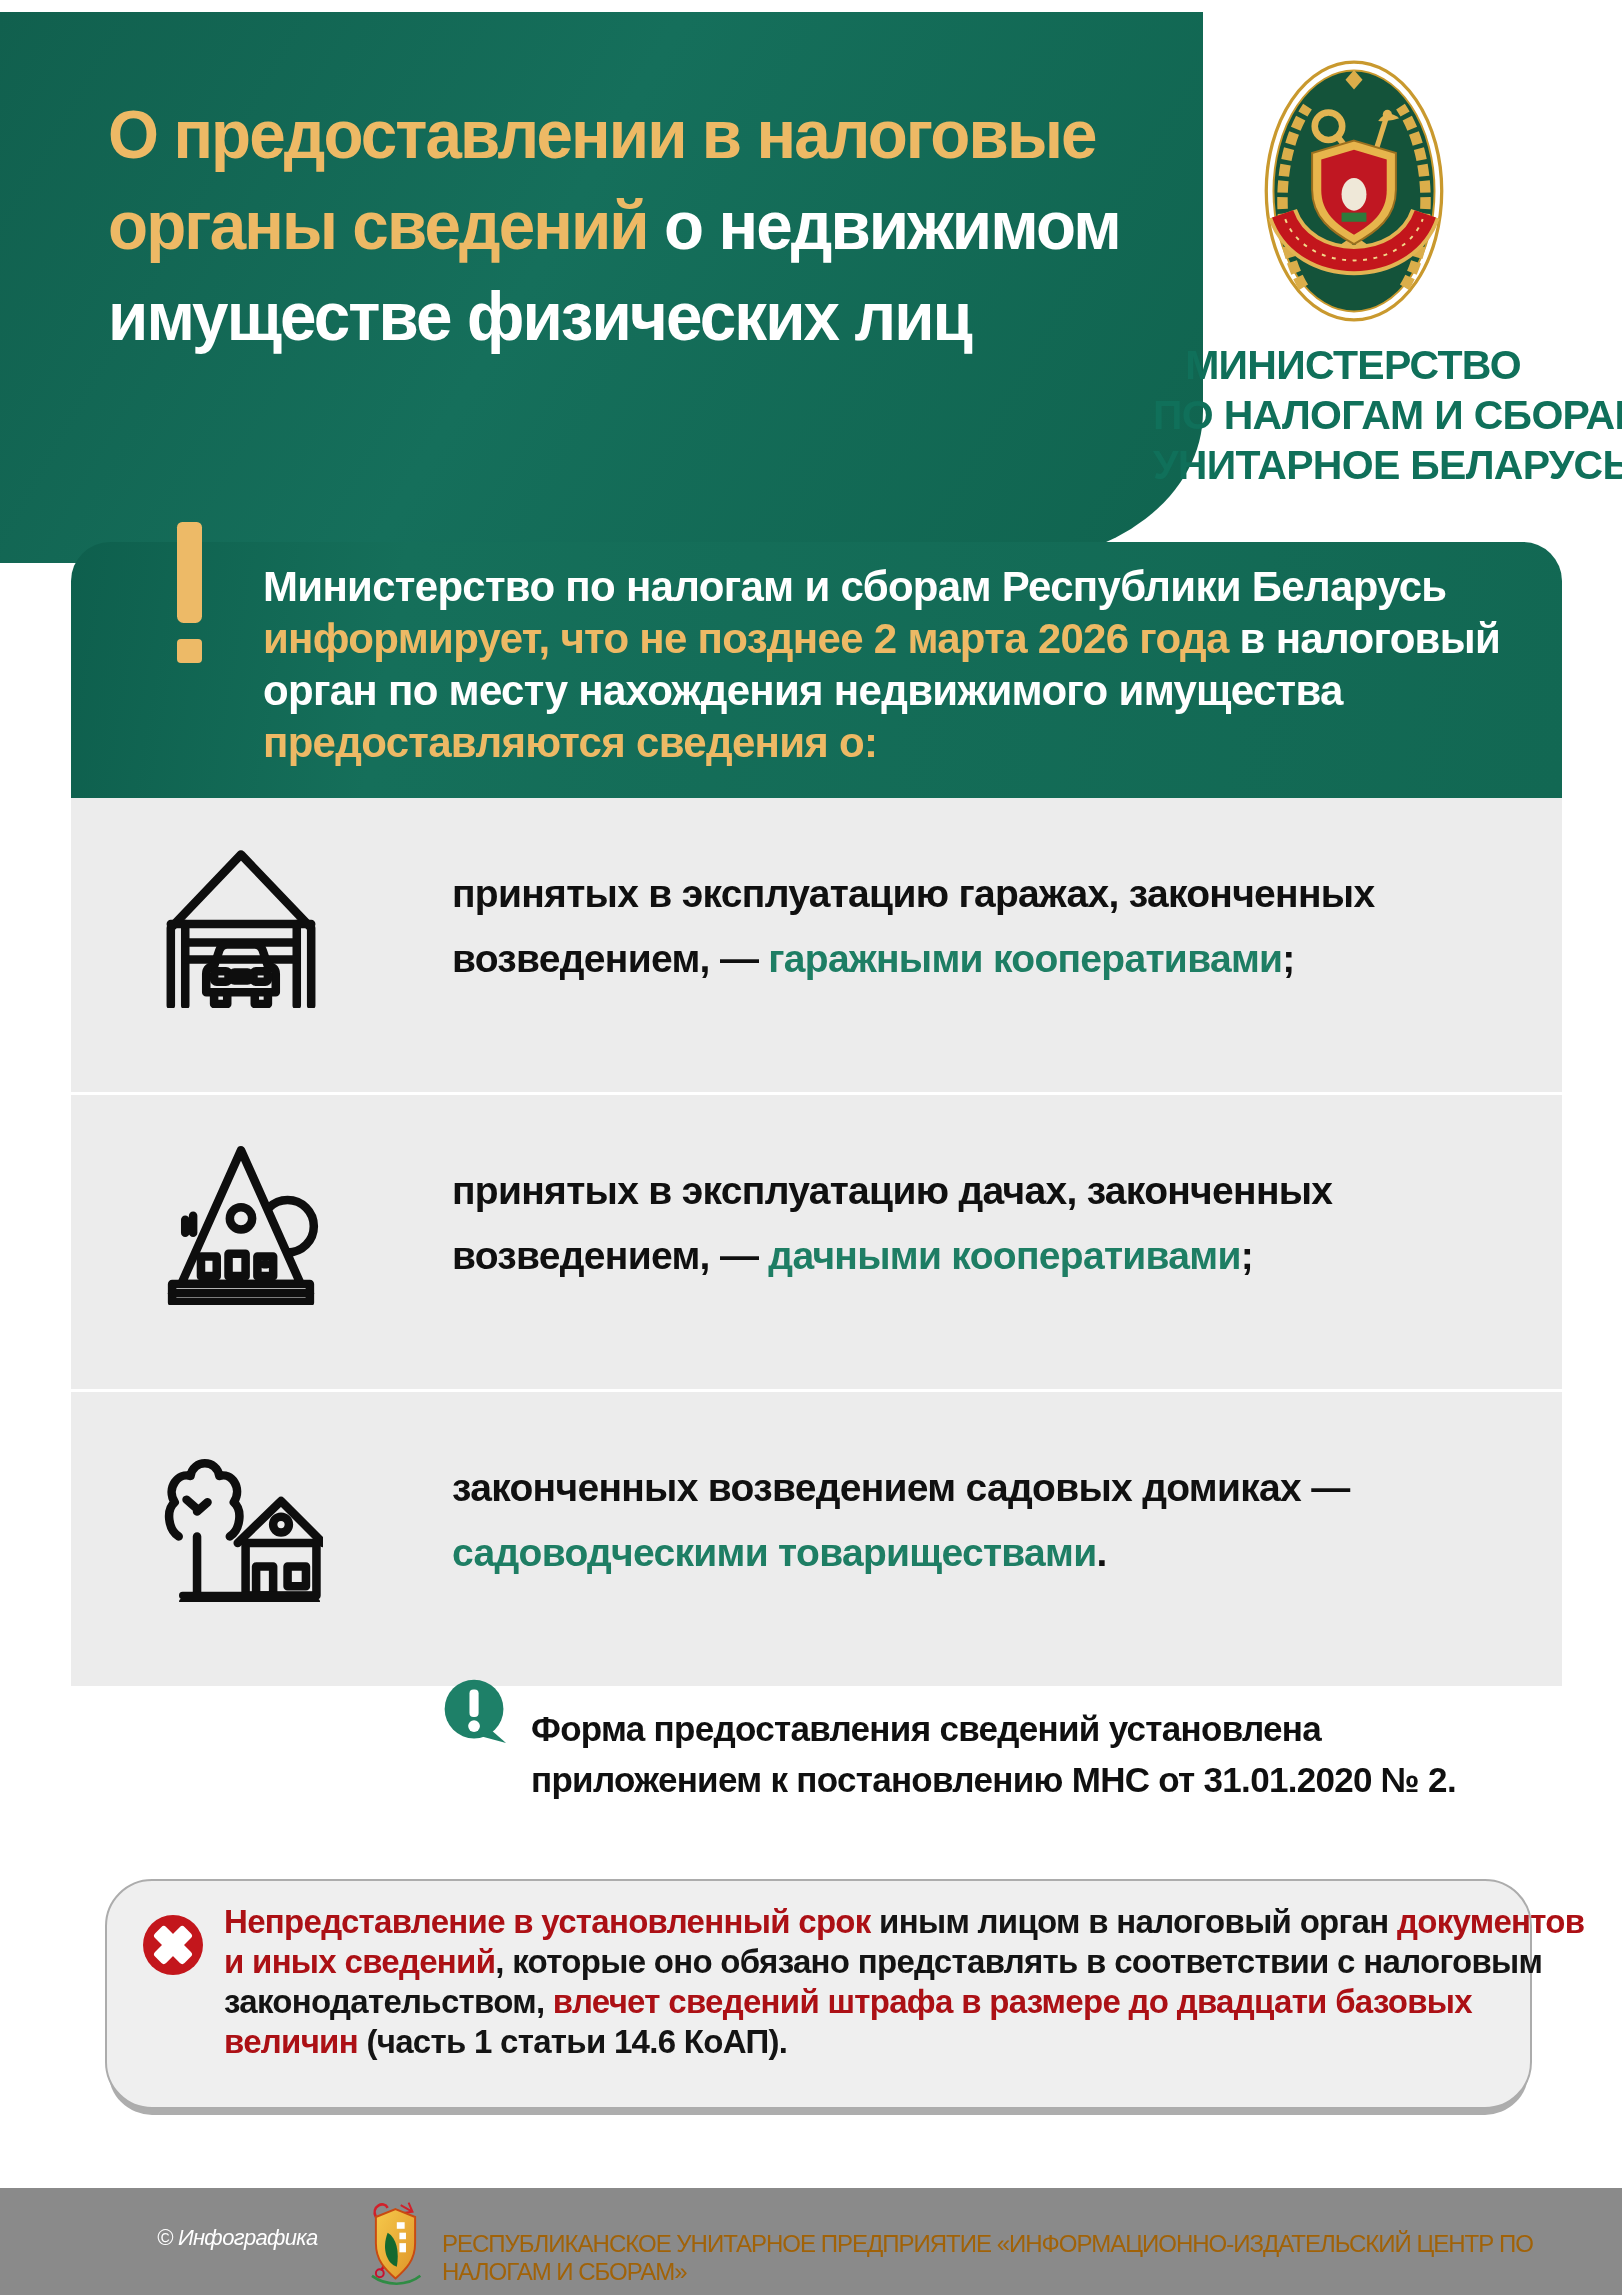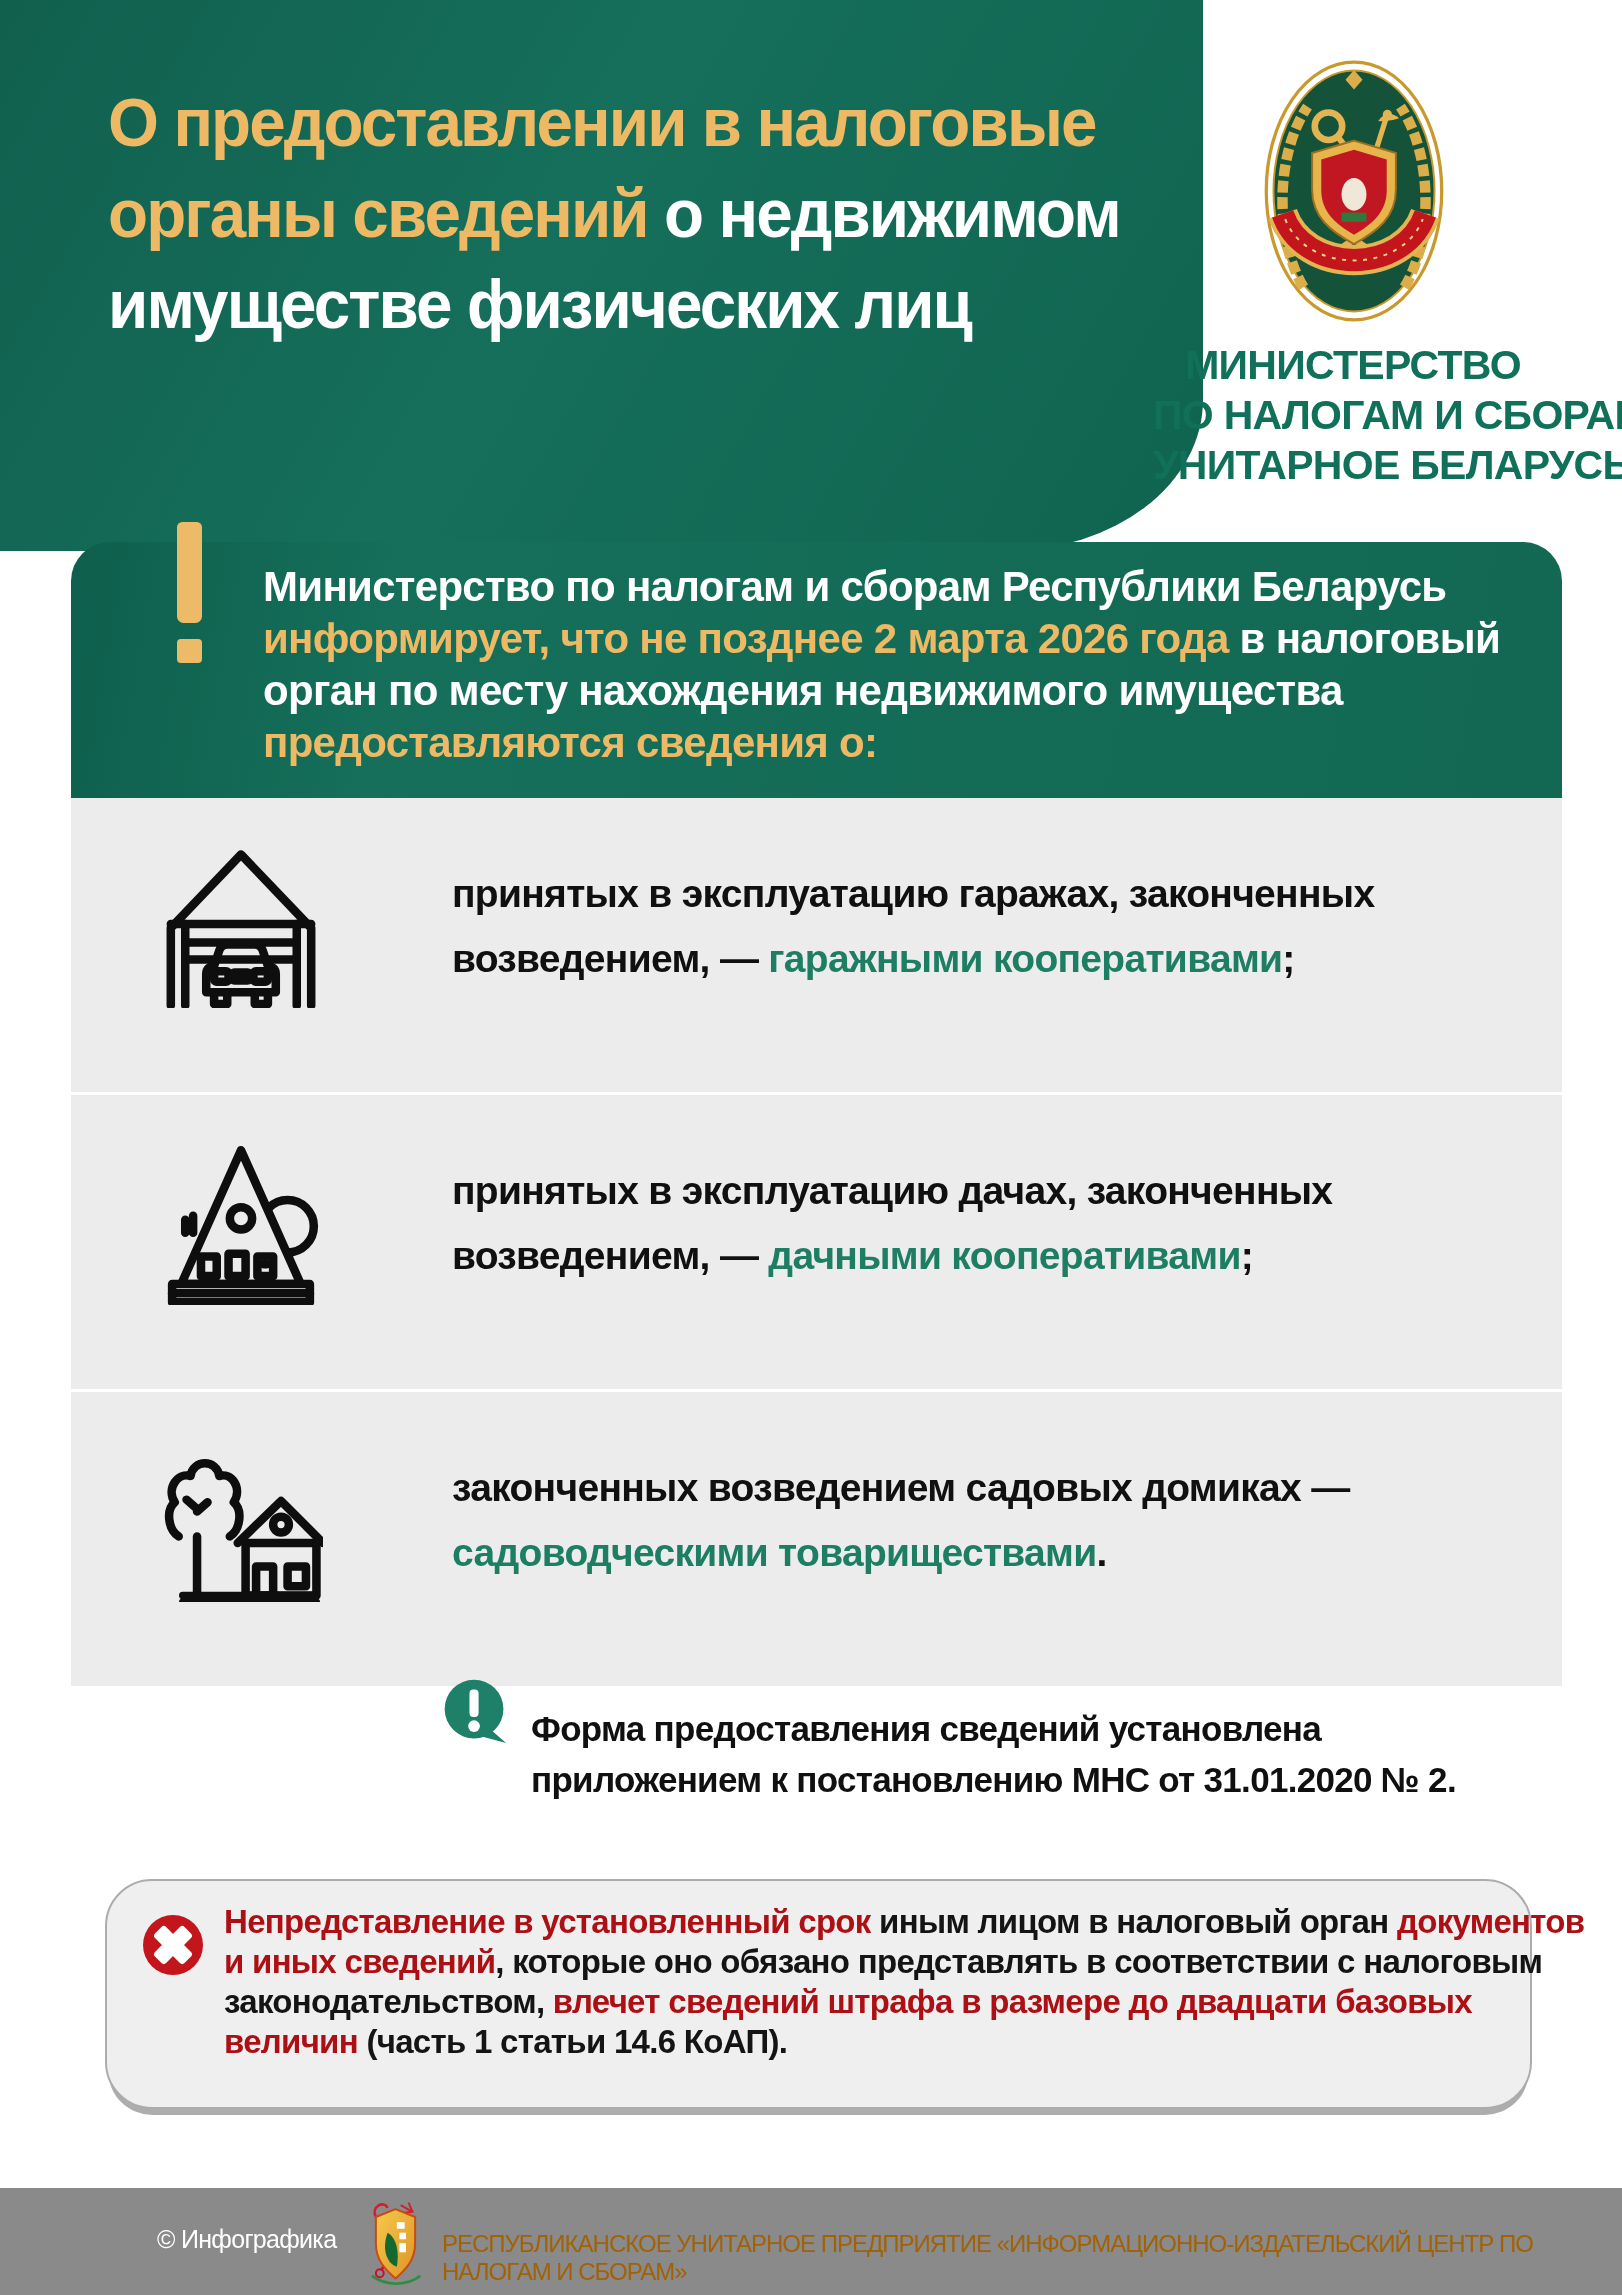--- a/index.html
+++ b/index.html
@@ -4,21 +4,21 @@
 <style>
   html,body{margin:0;padding:0;background:#ffffff;}
   #page{
     position:relative;width:1623px;height:2295px;overflow:hidden;background:#ffffff;
     font-family:"Liberation Sans","DejaVu Sans",sans-serif;color:#101010;
   }
   .abs{position:absolute;}
 
   
   #header-block{
-    left:0;top:0;width:1203px;height:551px;
+    left:0;top:12px;width:1203px;height:551px;
     background:linear-gradient(120deg,#11604E 0%,#156F5B 45%,#10644F 100%);
     border-radius:0 0 196px 0 / 0 0 151px 0;
   }
   #header-title{left:108px;top:77px;font-weight:bold;font-size:69px;line-height:91px;
     letter-spacing:-2px;transform:scaleX(.95);transform-origin:left top;white-space:nowrap;}
   .gold{color:#EDB965;}
   .white{color:#ffffff;}
 
   
   #emblem{left:1263px;top:58px;width:182px;height:266px;}
@@ -51,21 +51,21 @@
   #warn-box{left:105px;top:1879px;width:1427px;height:230px;background:#EFEFEF;
     border:2px solid #ACACAC;border-radius:47px;box-sizing:border-box;
     box-shadow:0 9.2px 0 -3.3px #ADADAD;}
   #warn-icon{left:143px;top:1915px;width:60px;height:60px;}
   #warn-text{left:224px;top:1902px;font-weight:bold;font-size:33px;line-height:40px;
     letter-spacing:-0.7px;color:#141414;white-space:nowrap;}
   .red{color:#AC1015;}
 
   
   #footer-bar{left:0;top:2188px;width:1623px;height:108px;background:#8A8A8A;}
-  #footer-copy{left:157px;top:2225px;font-size:25px;color:#ffffff;letter-spacing:-0.7px;}
+  #footer-copy{left:157px;top:2225px;font-size:22px;color:#ffffff;letter-spacing:-0.7px;font-style:italic;}
   #footer-logo{left:368px;top:2200px;width:55px;height:85px;}
   #footer-org{left:442px;top:2230px;font-size:24px;color:#a16207;letter-spacing:-1px;}
 
   svg{display:block;}
 </style>
 </head>
 <body>
 
 <div id="page">
 

